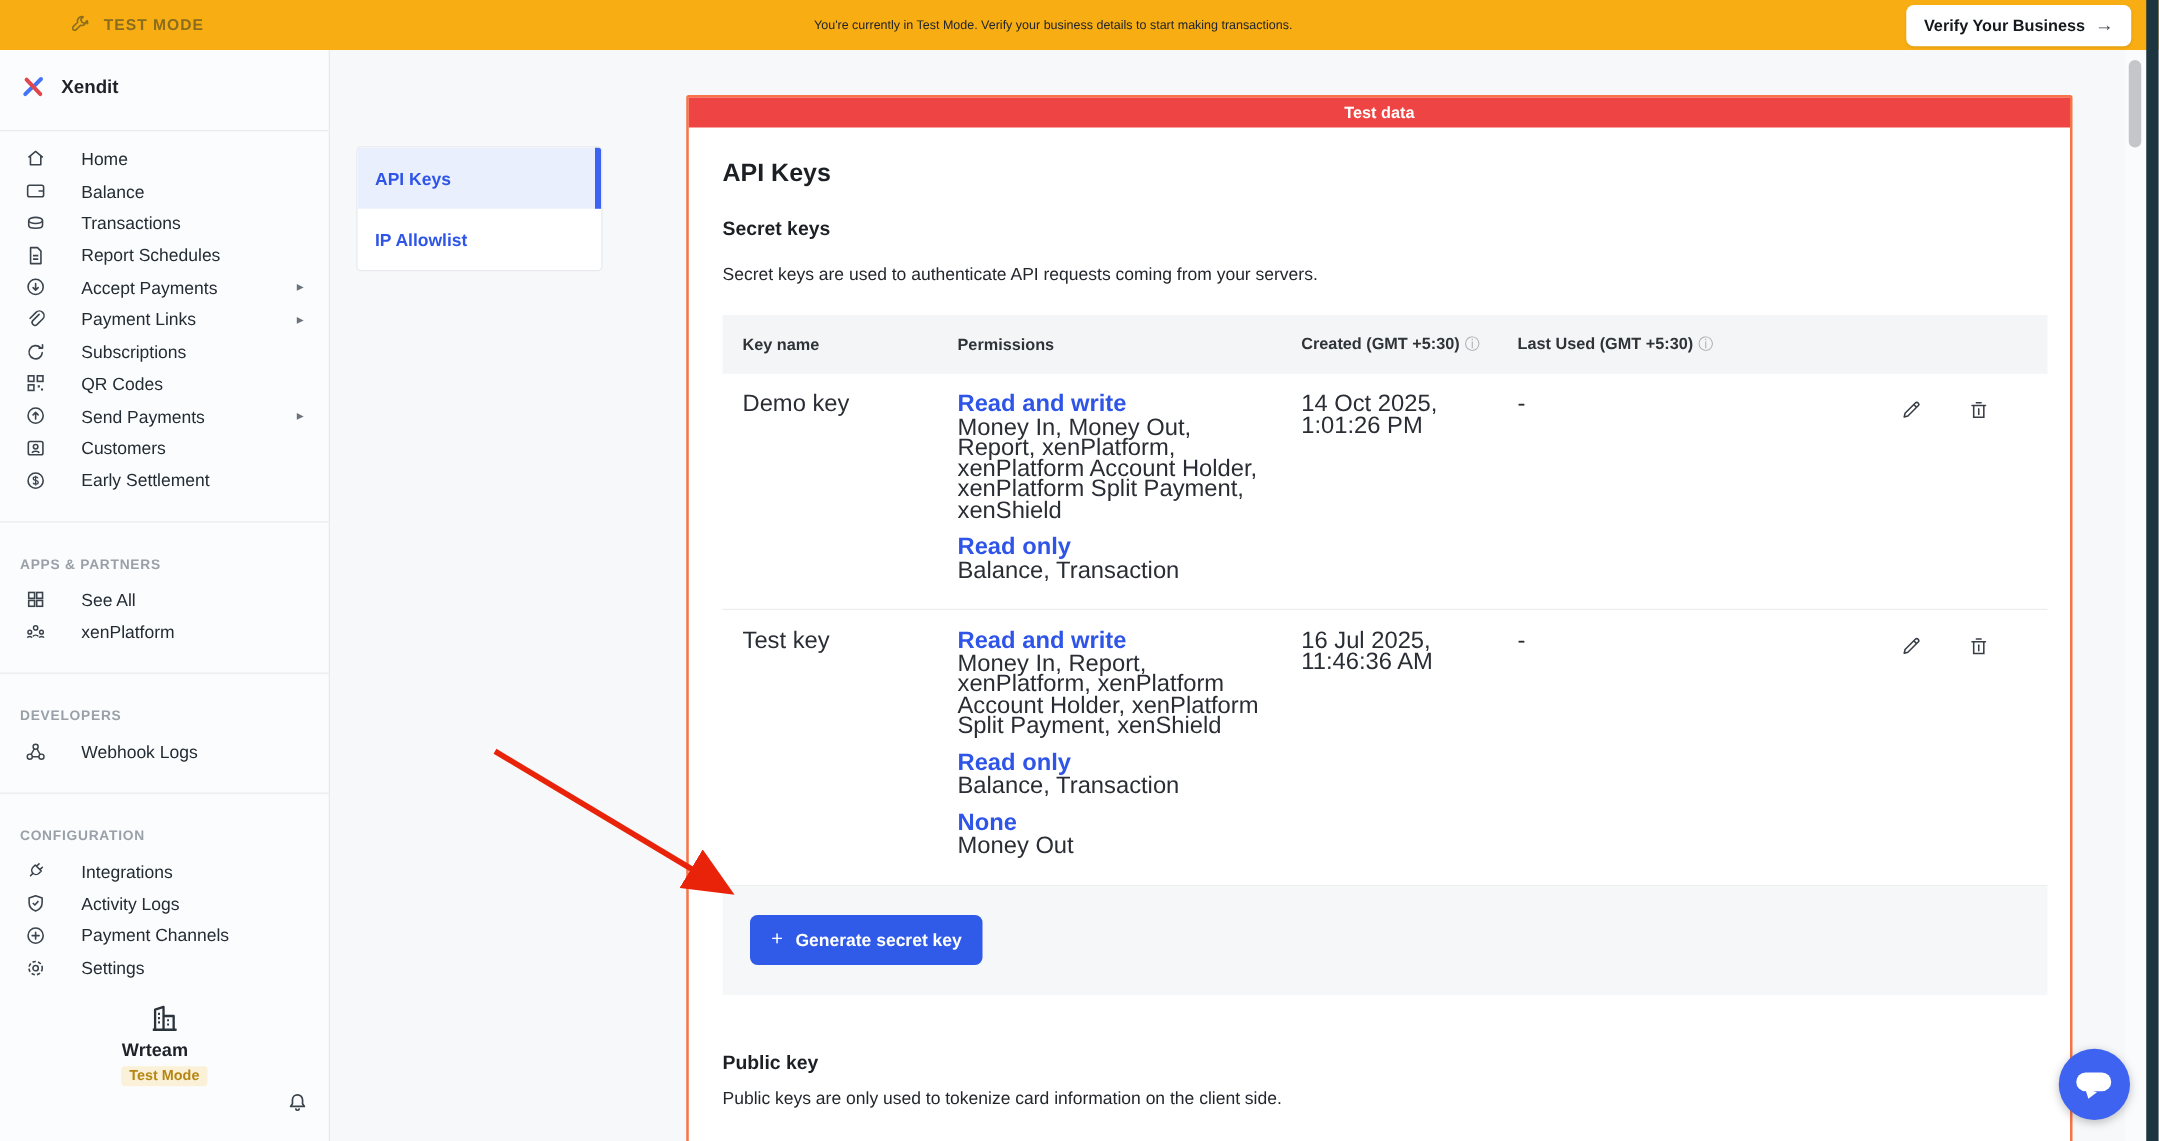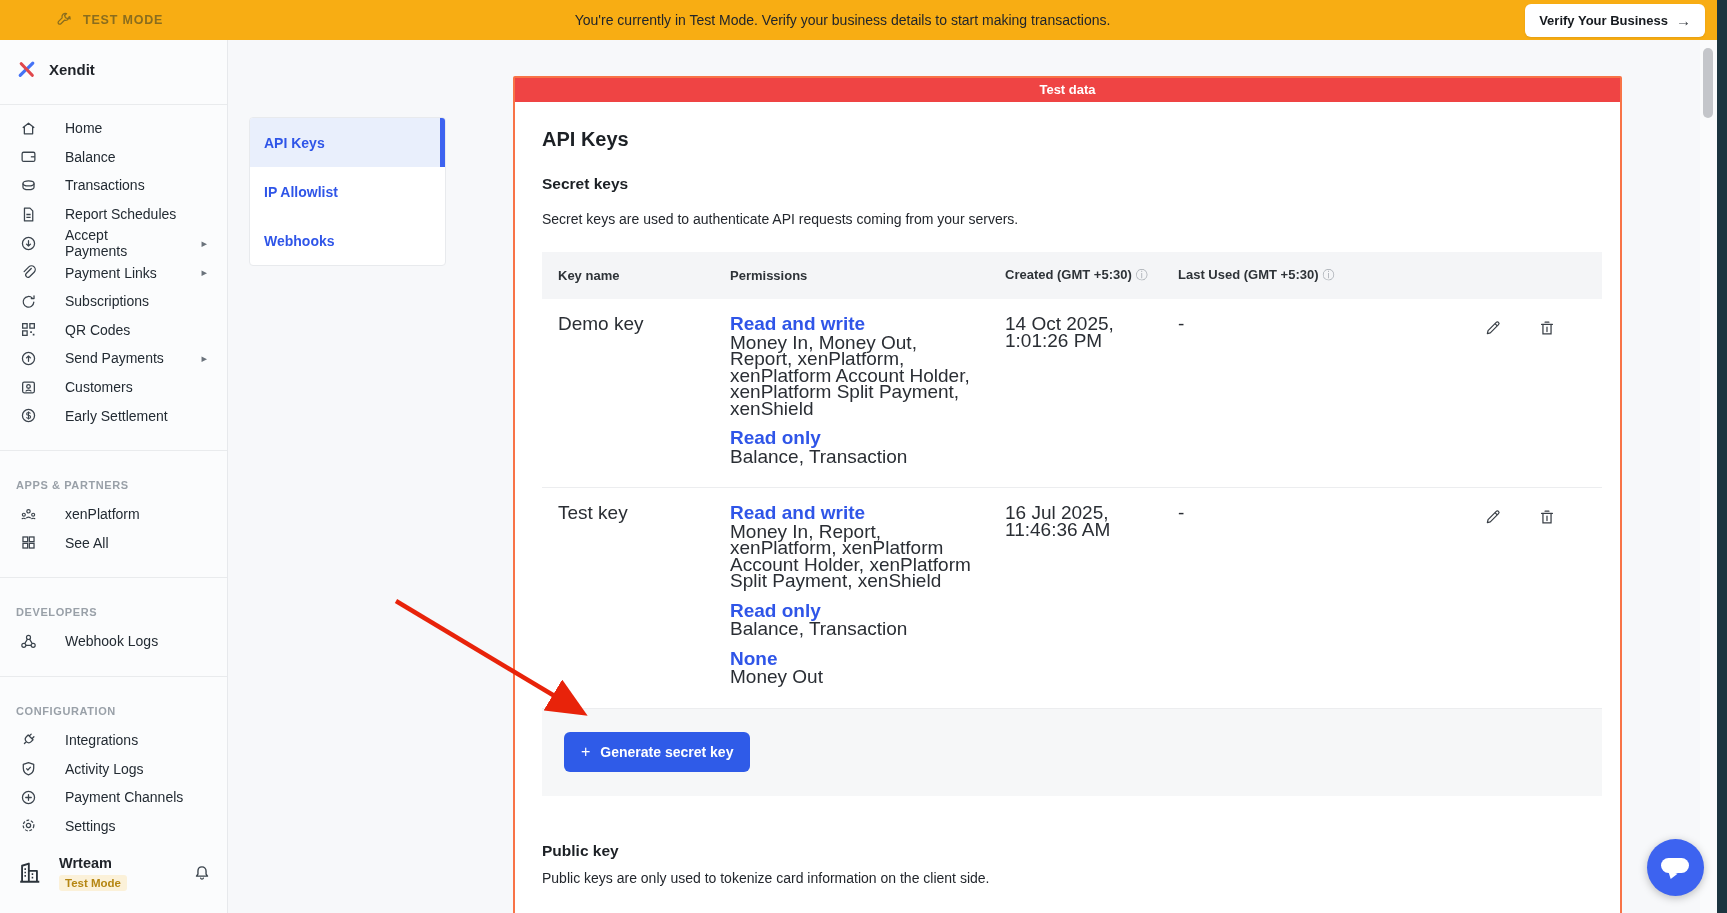--- a/index.html
+++ b/index.html
@@ -2,38 +2,38 @@
 <html><head>
 <meta charset="utf-8">
 <style>
   * { margin:0; padding:0; box-sizing:border-box; }
   html,body { width:1727px; height:913px; overflow:hidden; }
   body { position:relative; font-family:"Liberation Sans", sans-serif; background:#F7F8FA; color:#212B36; }
 
   
   .banner { position:relative; z-index:5; height:40px; background:#F8AD13; display:flex; align-items:center; }
   .banner-badge { display:flex; align-items:center; gap:11px; padding-left:55px; width:300px; color:#8A6D1E; font-size:12.5px; font-weight:bold; letter-spacing:.8px; }
-  .banner-msg { flex:1; text-align:center; font-size:14px; color:#21252B; font-weight:500; padding-right:140px; }
+  .banner-msg { flex:1; text-align:center; font-size:10px; color:#21252B; font-weight:500; padding-right:140px; }
   .banner-cta { margin-right:22px; background:#fff; border:none; border-radius:6px; padding:8px 14px; font-family:inherit; font-size:13px; font-weight:bold; color:#15191E; display:flex; align-items:center; gap:8px; cursor:pointer; box-shadow:0 1px 2px rgba(0,0,0,.08); }
   .banner-cta .arr { font-weight:normal; font-size:15px; color:#3A3F45; }
 
   
   .main { display:flex; height:873px; }
 
   
-  .sidebar { width:228px; background:#FBFCFD; border-right:1px solid #E7E9EC; display:flex; flex-direction:column; flex-shrink:0;justify-content:center; }
+  .sidebar { width:264px; background:#FBFCFD; border-right:1px solid #E7E9EC; display:flex; flex-direction:column; flex-shrink:0; }
   .brand { display:flex; align-items:center; gap:12px; padding:19px 16px 15px 16px; }
   .brand-name { font-size:15px; font-weight:bold; color:#1F2329; }
   .divider { height:1px; background:#E9EBED; margin:9px 0; flex-shrink:0; }
   .nav-item { height:30px; display:flex; align-items:center; gap:28px; padding:0 20px; font-size:14px; color:#232B33; cursor:pointer; }
   .nav-item .lbl { flex:1; }
   .nav-item .chev { color:#6A727B; font-size:11px; }
   .icon-16 { width:17px; height:17px; flex-shrink:0; color:#3B444D; }
   .sec-header { margin:19px 16px 9px 16px; font-size:11px; font-weight:bold; letter-spacing:.6px; color:#99A0A8; }
-  .account { margin-top:auto; display:flex; align-items:center; gap:16px; padding:14px 16px 22px 16px; }
+  .account { margin-top:auto; display:flex; align-items:center; gap:4px; padding:14px 16px 22px 16px;flex-direction:column; }
   .acct-icon { width:27px; height:27px; color:#2B333B; }
   .acct-name { font-size:14.5px; font-weight:bold; color:#1F2329; line-height:18px; }
   .acct-badge { display:inline-block; margin-top:3px; font-size:11.5px; font-weight:bold; color:#B58613; background:#FBF1D9; border-radius:3px; padding:2px 6px; }
   .bell { margin-left:auto; width:18px; height:18px; color:#39424B; cursor:pointer; }
 
   
   .content { position:relative; flex:1; background:#F7F8FA; }
 
   
   .subnav { position:absolute; left:21px; top:77px; width:197px; background:#fff; border:1px solid #E8EAED; border-radius:4px; overflow:hidden; }
@@ -220,39 +220,39 @@
             <path d="M9.8 6.2c-.3-.7-1-1-1.8-1-1 0-1.8.5-1.8 1.3 0 1.8 3.8.9 3.8 2.8 0 .9-.9 1.4-2 1.4-.9 0-1.6-.4-1.9-1.1M8 4.3v7.4" stroke-width="1"></path>
           </svg>
         </span>
       <span class="lbl">Early Settlement</span>
     </div>
 
     <div class="divider" style="margin-top:20px"></div>
     <div class="sec-header">APPS &amp; PARTNERS</div>
     <div class="nav-item">
       <span class="icon-16">
+          <svg viewBox="0 0 16 16" width="17" height="17" fill="none" stroke="currentColor" stroke-width="1.2">
+            <rect x="2.8" y="2.8" width="4.4" height="4.4"></rect>
+            <rect x="8.8" y="2.8" width="4.4" height="4.4"></rect>
+            <rect x="2.8" y="8.8" width="4.4" height="4.4"></rect>
+            <rect x="8.8" y="8.8" width="4.4" height="4.4"></rect>
+          </svg>
+        </span>
+      <span class="lbl">See All</span>
+    </div>
+    <div class="nav-item">
+      <span class="icon-16">
           <svg viewBox="0 0 16 16" width="17" height="17" fill="none" stroke="currentColor" stroke-width="1.1">
             <circle cx="8" cy="5" r="1.6"></circle>
             <circle cx="3.6" cy="8.2" r="1.4"></circle>
             <circle cx="12.4" cy="8.2" r="1.4"></circle>
             <path d="M6 11.5c.4-1.4 3.6-1.4 4 0M1.8 12.4c.3-1.2 3-1.2 3.4 0M10.8 12.4c.3-1.2 3-1.2 3.4 0"></path>
           </svg>
         </span>
       <span class="lbl">xenPlatform</span>
-    </div>
-    <div class="nav-item">
-      <span class="icon-16">
-          <svg viewBox="0 0 16 16" width="17" height="17" fill="none" stroke="currentColor" stroke-width="1.2">
-            <rect x="2.8" y="2.8" width="4.4" height="4.4"></rect>
-            <rect x="8.8" y="2.8" width="4.4" height="4.4"></rect>
-            <rect x="2.8" y="8.8" width="4.4" height="4.4"></rect>
-            <rect x="8.8" y="8.8" width="4.4" height="4.4"></rect>
-          </svg>
-        </span>
-      <span class="lbl">See All</span>
     </div>
 
     <div class="divider" style="margin-top:20px"></div>
     <div class="sec-header">DEVELOPERS</div>
     <div class="nav-item">
       <span class="icon-16">
           <svg viewBox="0 0 16 16" width="17" height="17" fill="none" stroke="currentColor" stroke-width="1.1">
             <circle cx="8" cy="4.2" r="1.9"></circle>
             <circle cx="3.6" cy="11.6" r="1.9"></circle>
             <circle cx="12.4" cy="11.6" r="1.9"></circle>
@@ -323,23 +323,20 @@
   </div>
 
   <div class="content">
 
     <div class="subnav">
       <div class="subnav-item active">
           <span>API Keys</span>
         </div>
       <div class="subnav-item">
           <span>IP Allowlist</span>
-        </div>
-      <div class="subnav-item">
-          <span>Webhooks</span>
         </div>
     </div>
 
     <div class="panel">
       <div class="ribbon">Test data</div>
       <div class="panel-body">
         <div class="page-title">API Keys</div>
         <div class="sec-title">Secret keys</div>
         <div class="sec-desc">Secret keys are used to authenticate API requests coming from your servers.</div>
 

